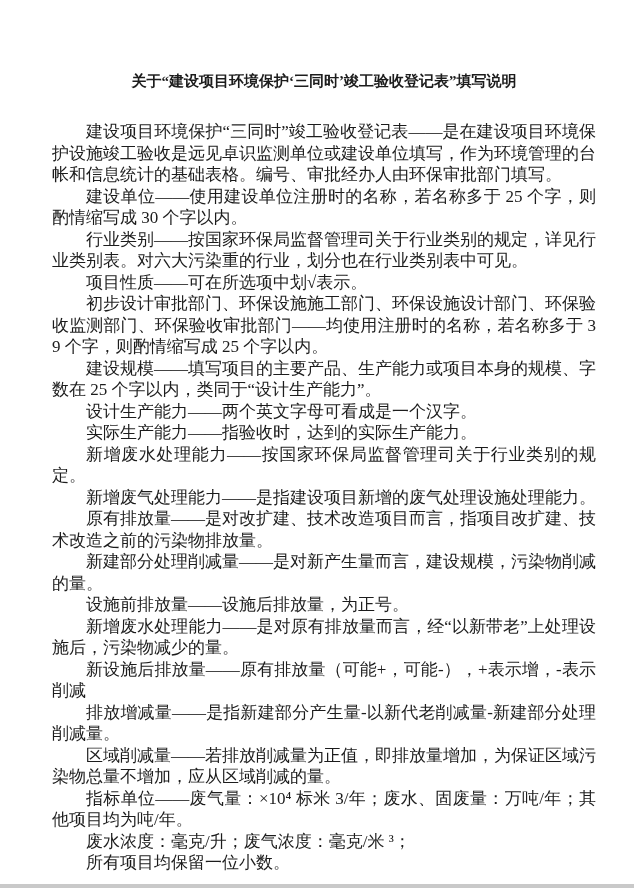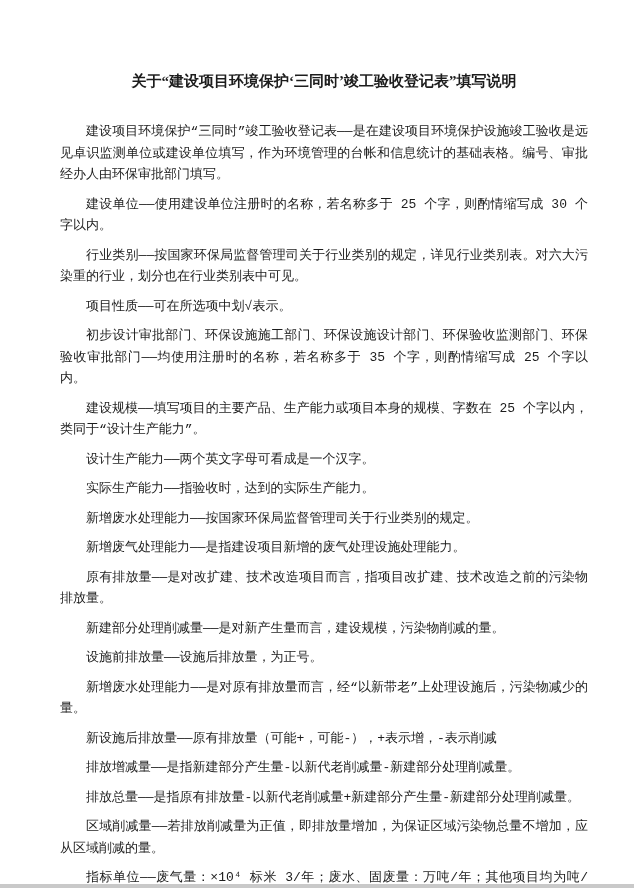--- a/index.html
+++ b/index.html
@@ -22,60 +22,58 @@
     width: 544px;
   }
   .doc-title {
     font-size: 15px;
     font-weight: bold;
     text-align: center;
     line-height: 22px;
     margin: 0 0 29px 0;
   }
   .para {
-    margin: 8px;
-    font-size: 13px;
+    margin: 0;
+    font-size: 17px;
     line-height: 21.5px;
     text-indent: 2em;
     text-align: justify;
     word-break: break-all;
-    font-family: Liberation Mono, monospace;
   }
   .page-bottom-edge {
     position: absolute;
     left: 0;
     bottom: 0;
     width: 634px;
     height: 4px;
     background: #c9c9c9;
   }
 </style>
 </head>
 <body>
 
 <div class="doc">
   <h1 class="doc-title">关于“建设项目环境保护‘三同时’竣工验收登记表”填写说明</h1>
   <div>
     <p class="para">建设项目环境保护“三同时”竣工验收登记表——是在建设项目环境保护设施竣工验收是远见卓识监测单位或建设单位填写，作为环境管理的台帐和信息统计的基础表格。编号、审批经办人由环保审批部门填写。</p>
     <p class="para">建设单位——使用建设单位注册时的名称，若名称多于 25 个字，则酌情缩写成 30 个字以内。</p>
     <p class="para">行业类别——按国家环保局监督管理司关于行业类别的规定，详见行业类别表。对六大污染重的行业，划分也在行业类别表中可见。</p>
     <p class="para">项目性质——可在所选项中划√表示。</p>
-    <p class="para">初步设计审批部门、环保设施施工部门、环保设施设计部门、环保验收监测部门、环保验收审批部门——均使用注册时的名称，若名称多于 35 个字，则酌情缩写成 25 个字以内。</p>
+    <p class="para">初步设计审批部门、环保设施施工部门、环保设施设计部门、环保验收监测部门、环保验收审批部门——均使用注册时的名称，若名称多于 39 个字，则酌情缩写成 25 个字以内。</p>
     <p class="para">建设规模——填写项目的主要产品、生产能力或项目本身的规模、字数在 25 个字以内，类同于“设计生产能力”。</p>
     <p class="para">设计生产能力——两个英文字母可看成是一个汉字。</p>
     <p class="para">实际生产能力——指验收时，达到的实际生产能力。</p>
     <p class="para">新增废水处理能力——按国家环保局监督管理司关于行业类别的规定。</p>
     <p class="para">新增废气处理能力——是指建设项目新增的废气处理设施处理能力。</p>
     <p class="para">原有排放量——是对改扩建、技术改造项目而言，指项目改扩建、技术改造之前的污染物排放量。</p>
     <p class="para">新建部分处理削减量——是对新产生量而言，建设规模，污染物削减的量。</p>
     <p class="para">设施前排放量——设施后排放量，为正号。</p>
     <p class="para">新增废水处理能力——是对原有排放量而言，经“以新带老”上处理设施后，污染物减少的量。</p>
     <p class="para">新设施后排放量——原有排放量（可能+，可能-），+表示增，-表示削减</p>
     <p class="para">排放增减量——是指新建部分产生量-以新代老削减量-新建部分处理削减量。</p>
-    <p class="para">排放总量——是指原有排放量-以新代老削减量+新建部分产生量-新建部分处理削减量。</p>
     <p class="para">区域削减量——若排放削减量为正值，即排放量增加，为保证区域污染物总量不增加，应从区域削减的量。</p>
     <p class="para">指标单位——废气量：×10⁴ 标米 3/年；废水、固废量：万吨/年；其他项目均为吨/年。</p>
     <p class="para">废水浓度：毫克/升；废气浓度：毫克/米 ³；</p>
     <p class="para">所有项目均保留一位小数。</p>
   </div>
 </div>
 
 <div class="page-bottom-edge"></div>
 
 </body></html>

